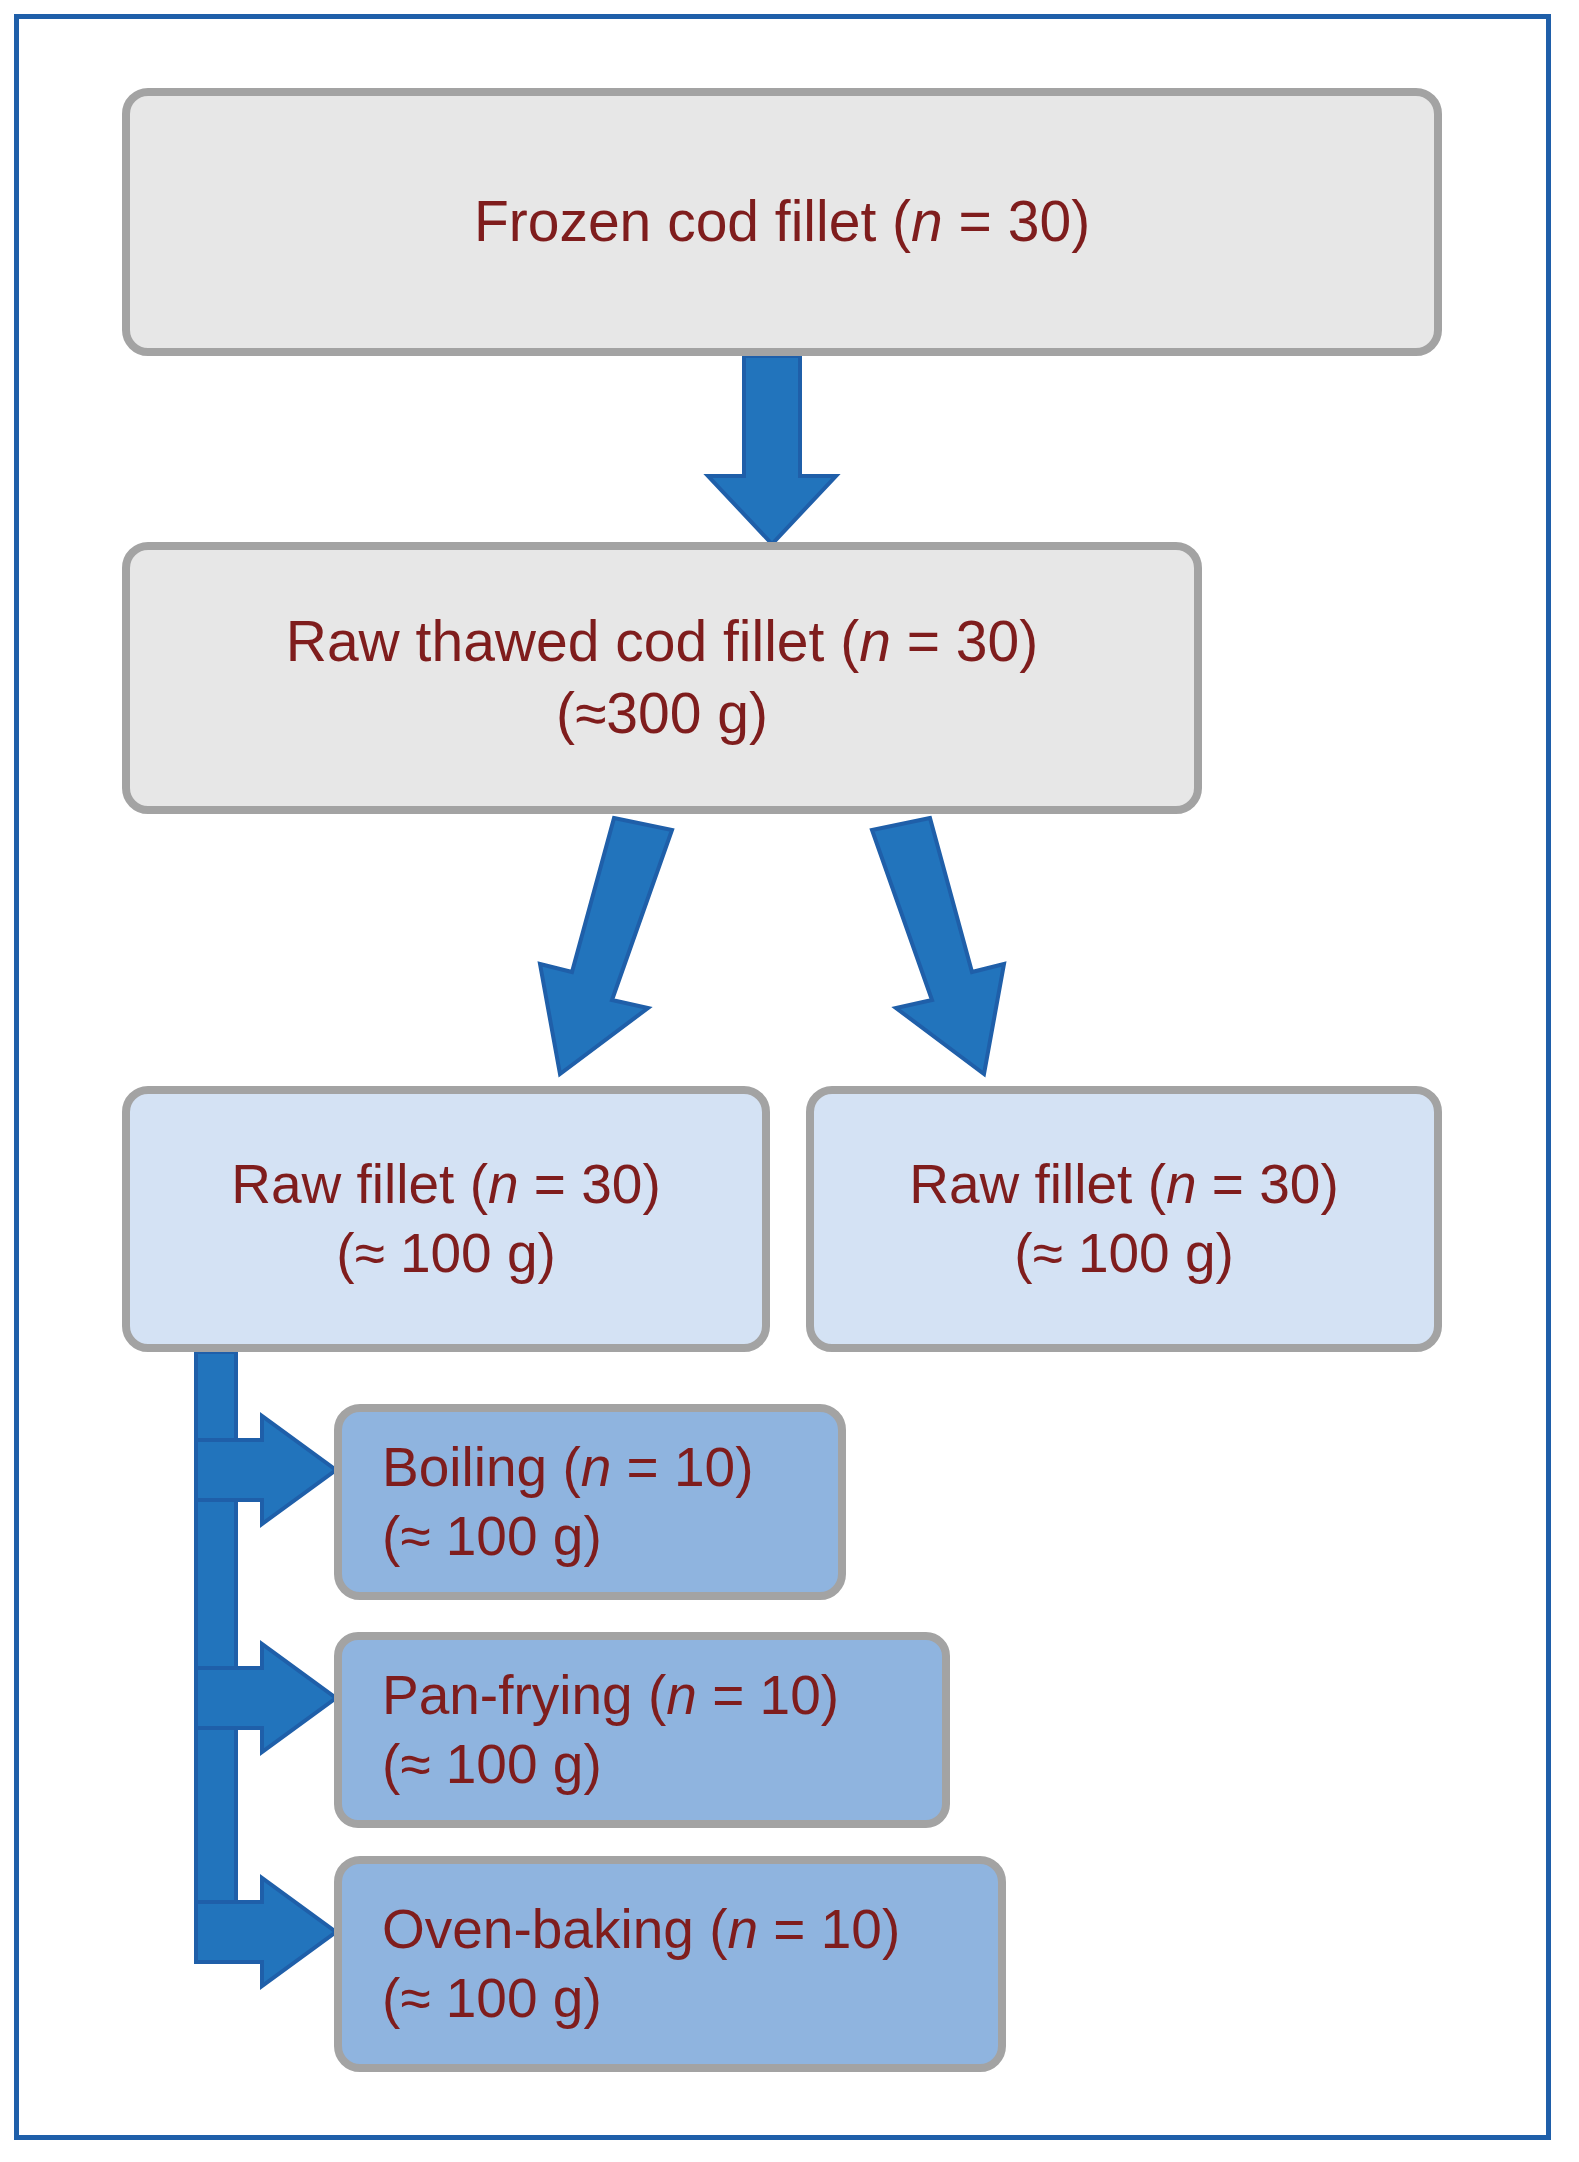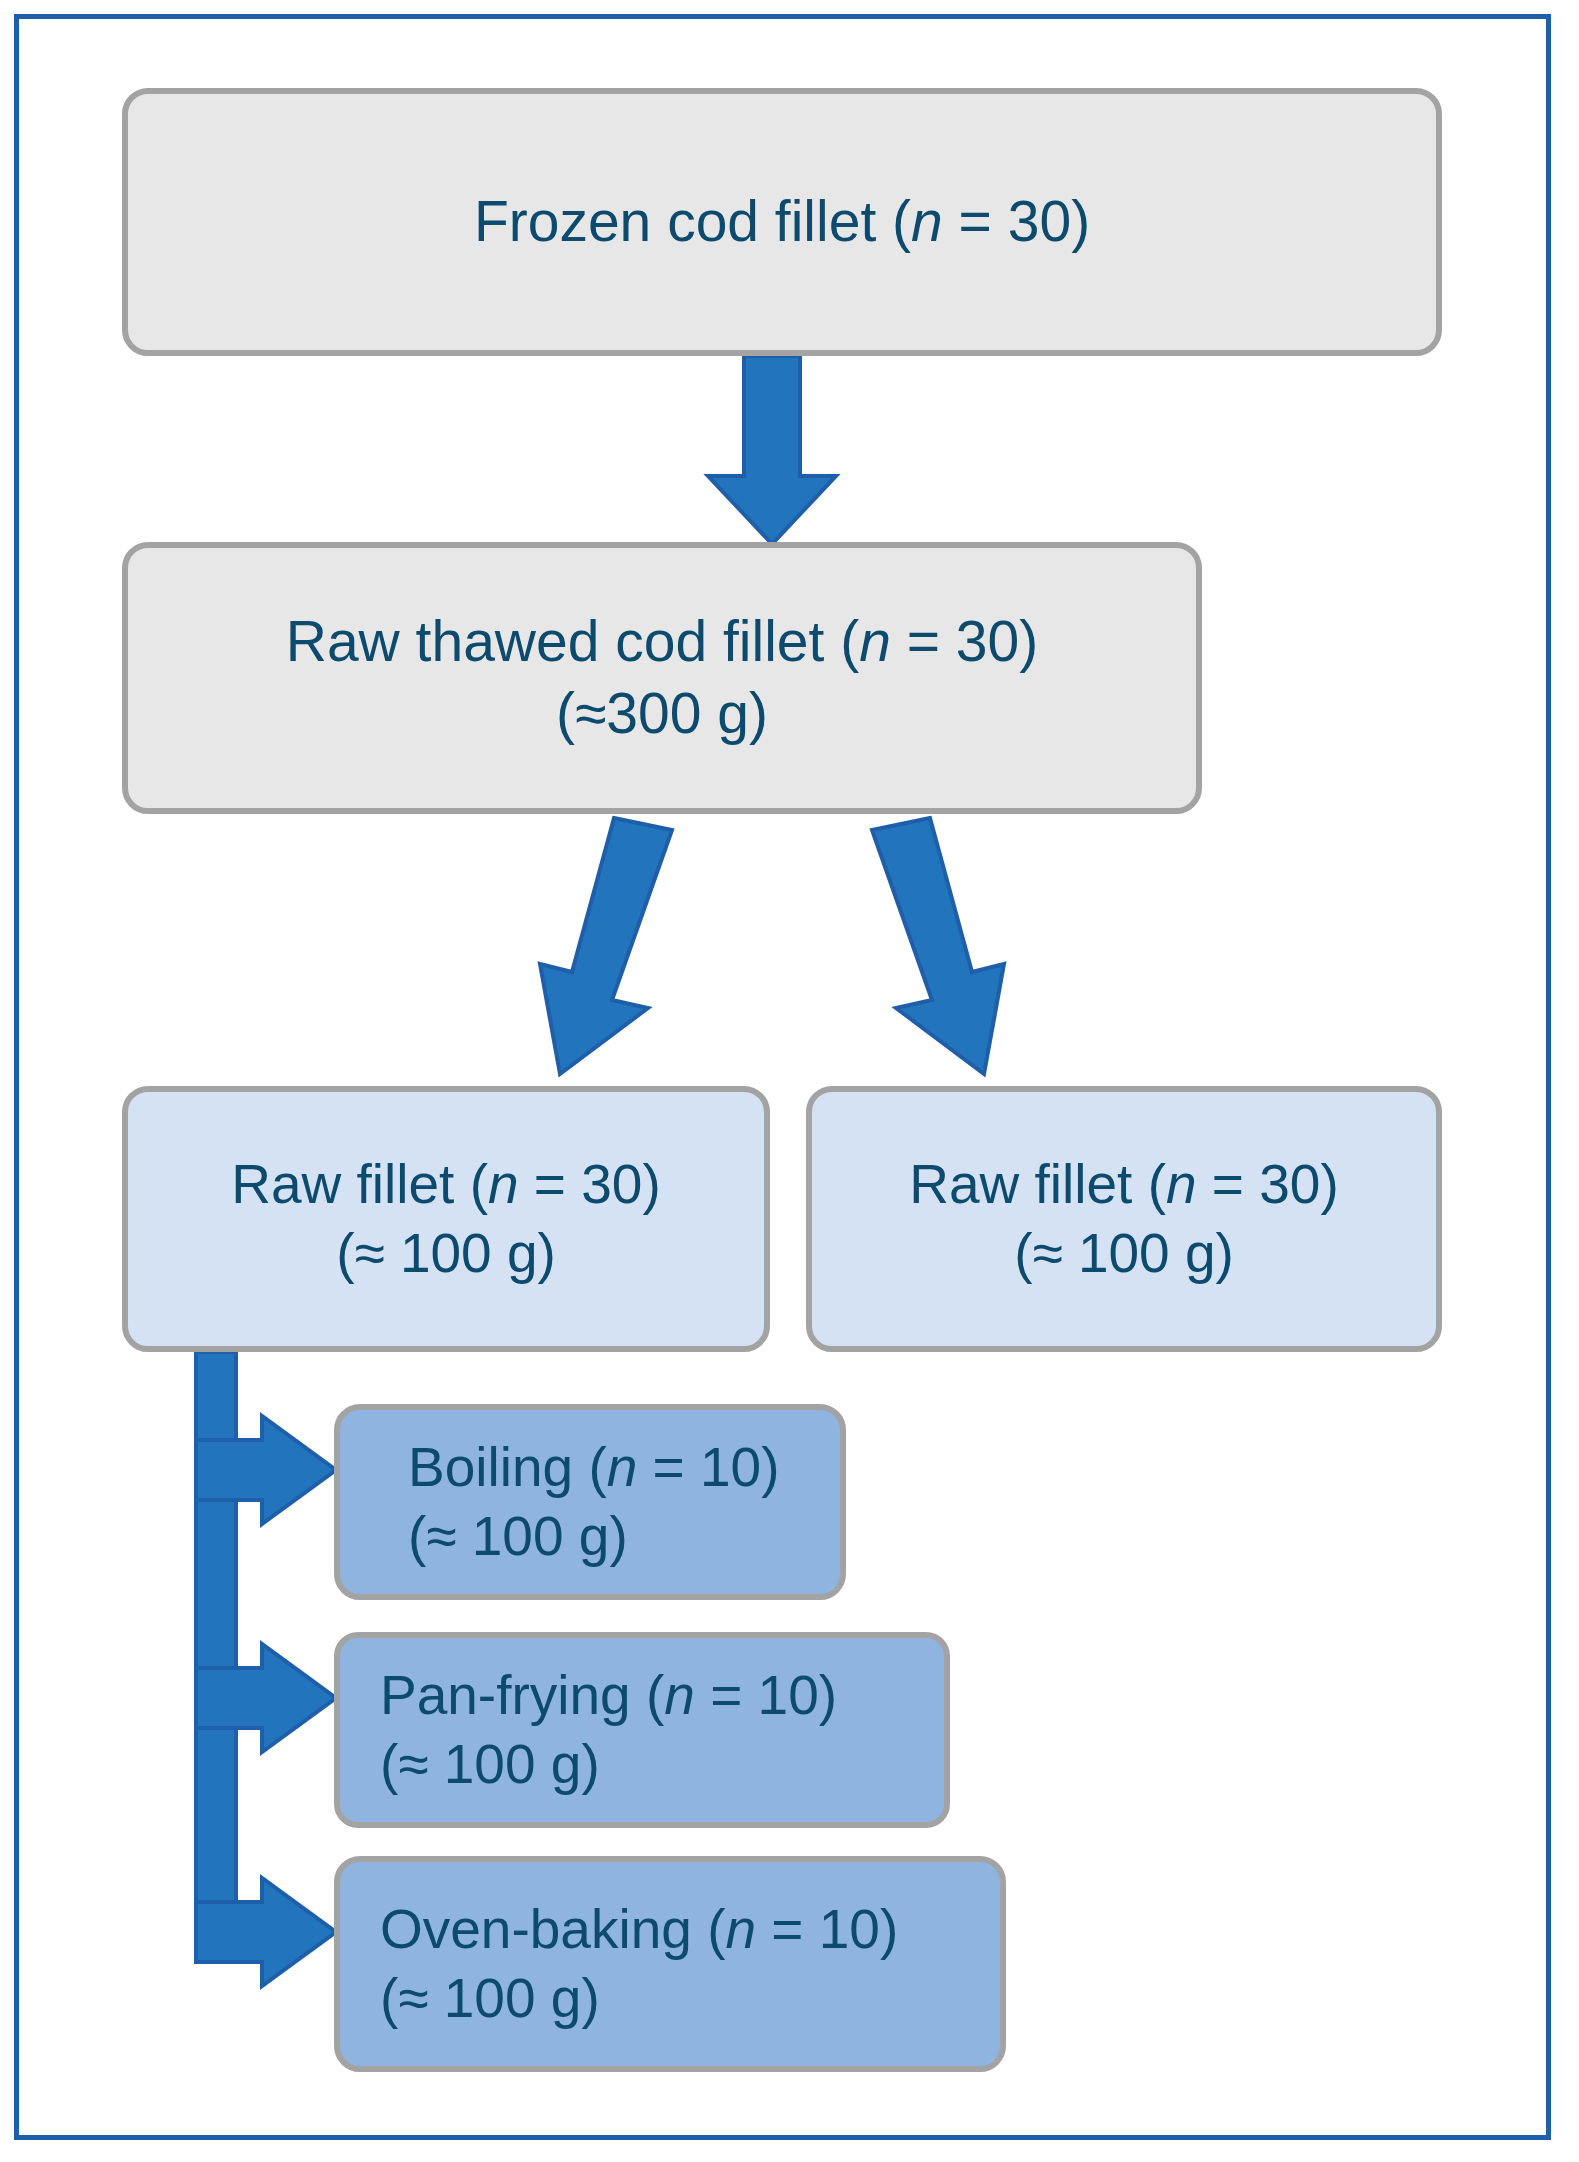--- a/index.html
+++ b/index.html
@@ -34,26 +34,26 @@
     left: 0;
     top: 0;
     width: 1579px;
     height: 2162px;
     pointer-events: none;
   }
   
   .node {
     position: absolute;
     box-sizing: border-box;
-    border: 6px solid #a3a3a3;
+    border: 8px solid #a3a3a3;
     border-radius: 26px;
     display: flex;
     flex-direction: column;
     justify-content: center;
-    color: #0c4a6e;
+    color: #7f1d1d;
     line-height: 1.26;
     z-index: 3;
   }
   .node .ln {
     display: block;
     white-space: nowrap;
   }
   .node.centered { align-items: center; text-align: center; }
   .node.lefty { align-items: flex-start; text-align: left; }
   .node.lefty .ln { padding-left: 40px; }
@@ -78,21 +78,20 @@
     font-size: 55px;
   }
   #node-raw-right {
     left: 806px; top: 1086px; width: 636px; height: 266px;
     font-size: 55px;
   }
   
   #node-boiling {
     left: 334px; top: 1404px; width: 512px; height: 196px;
     font-size: 55px;
-    padding-left: 28px;
   }
   #node-panfrying {
     left: 334px; top: 1632px; width: 616px; height: 196px;
     font-size: 55px;
     border-radius: 24px;
   }
   #node-ovenbaking {
     left: 334px; top: 1856px; width: 672px; height: 216px;
     font-size: 55px;
   }

